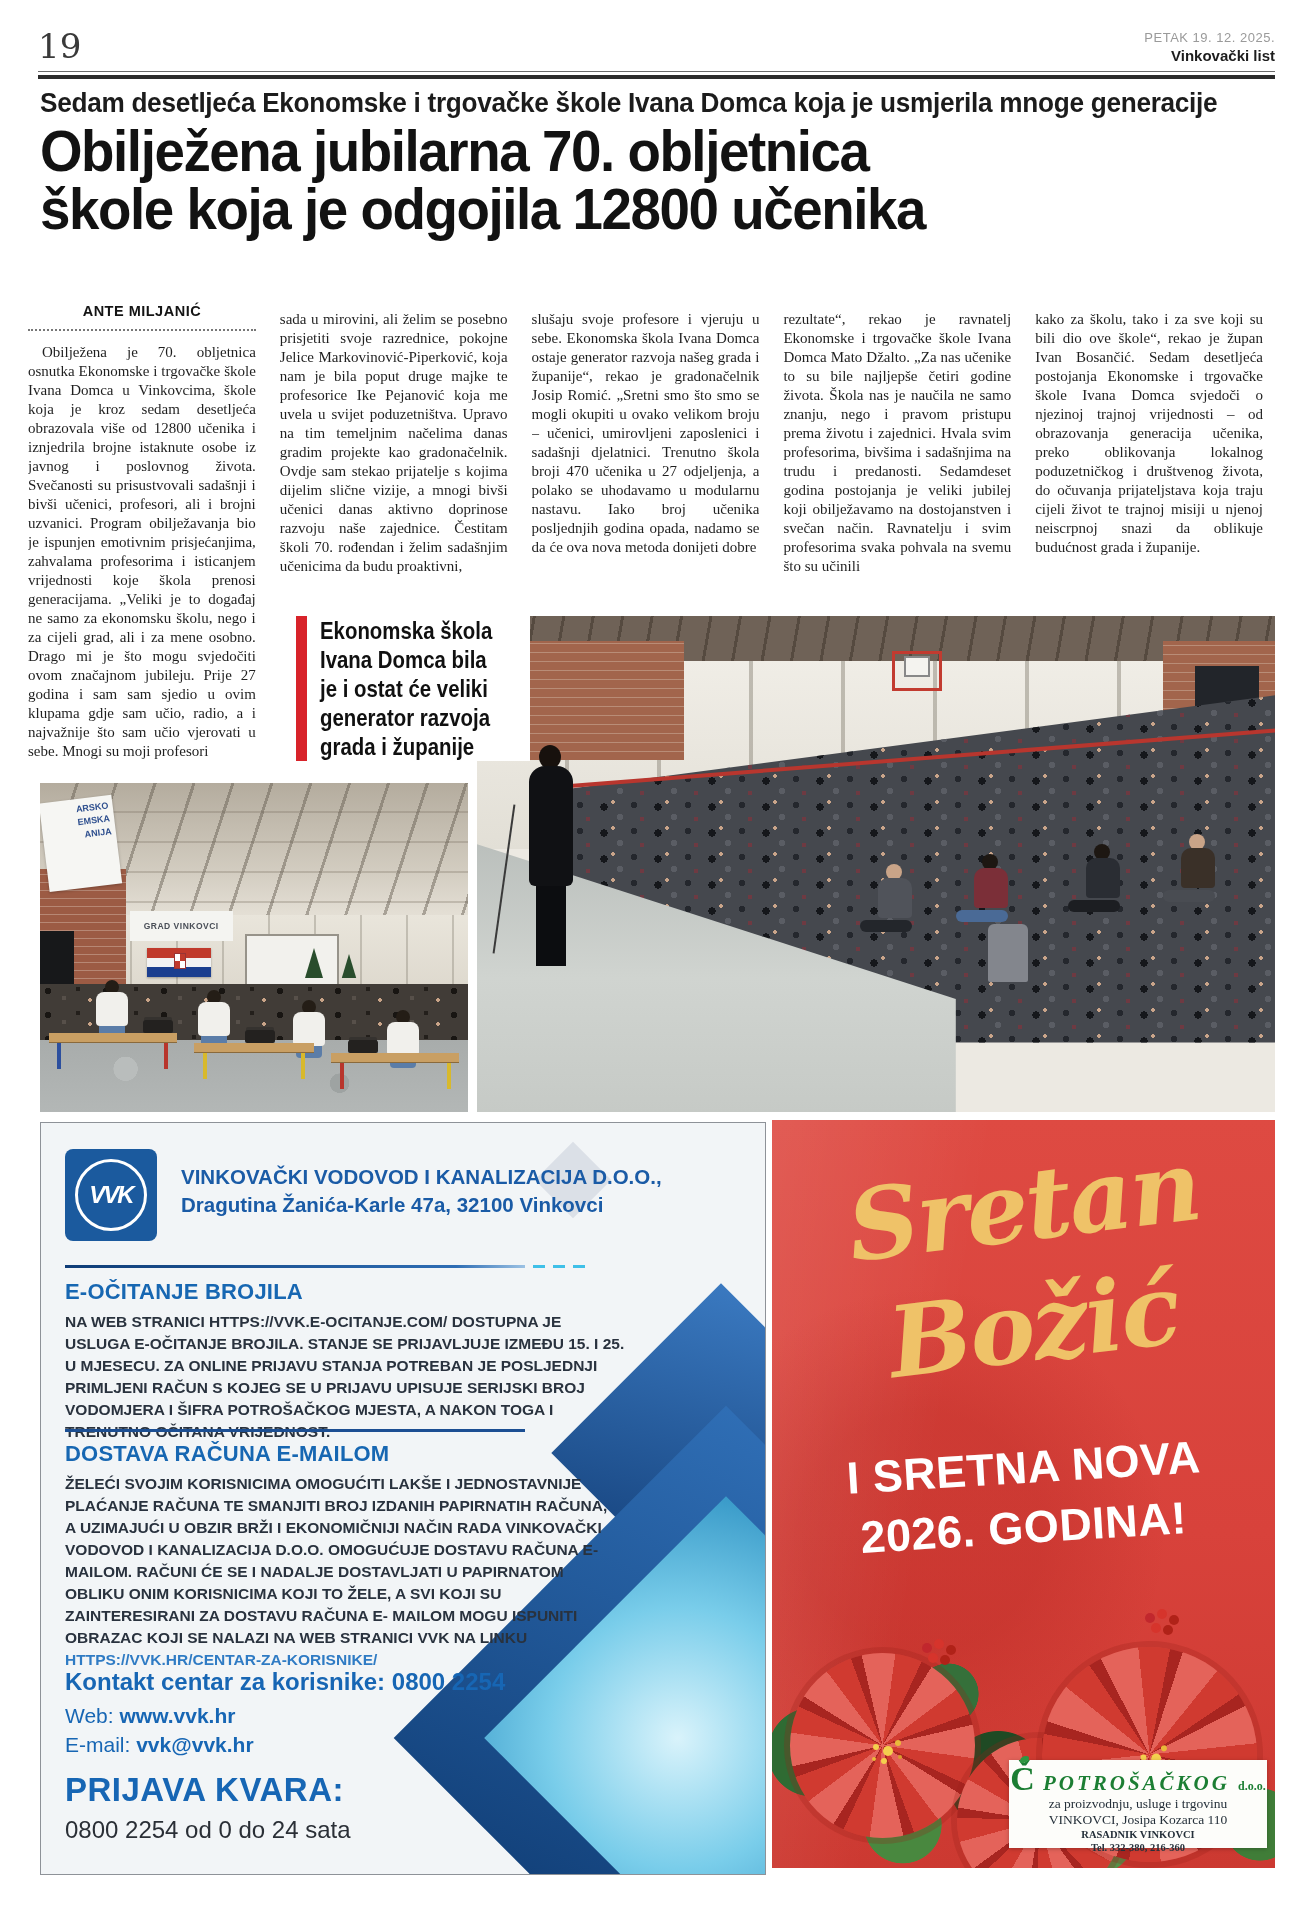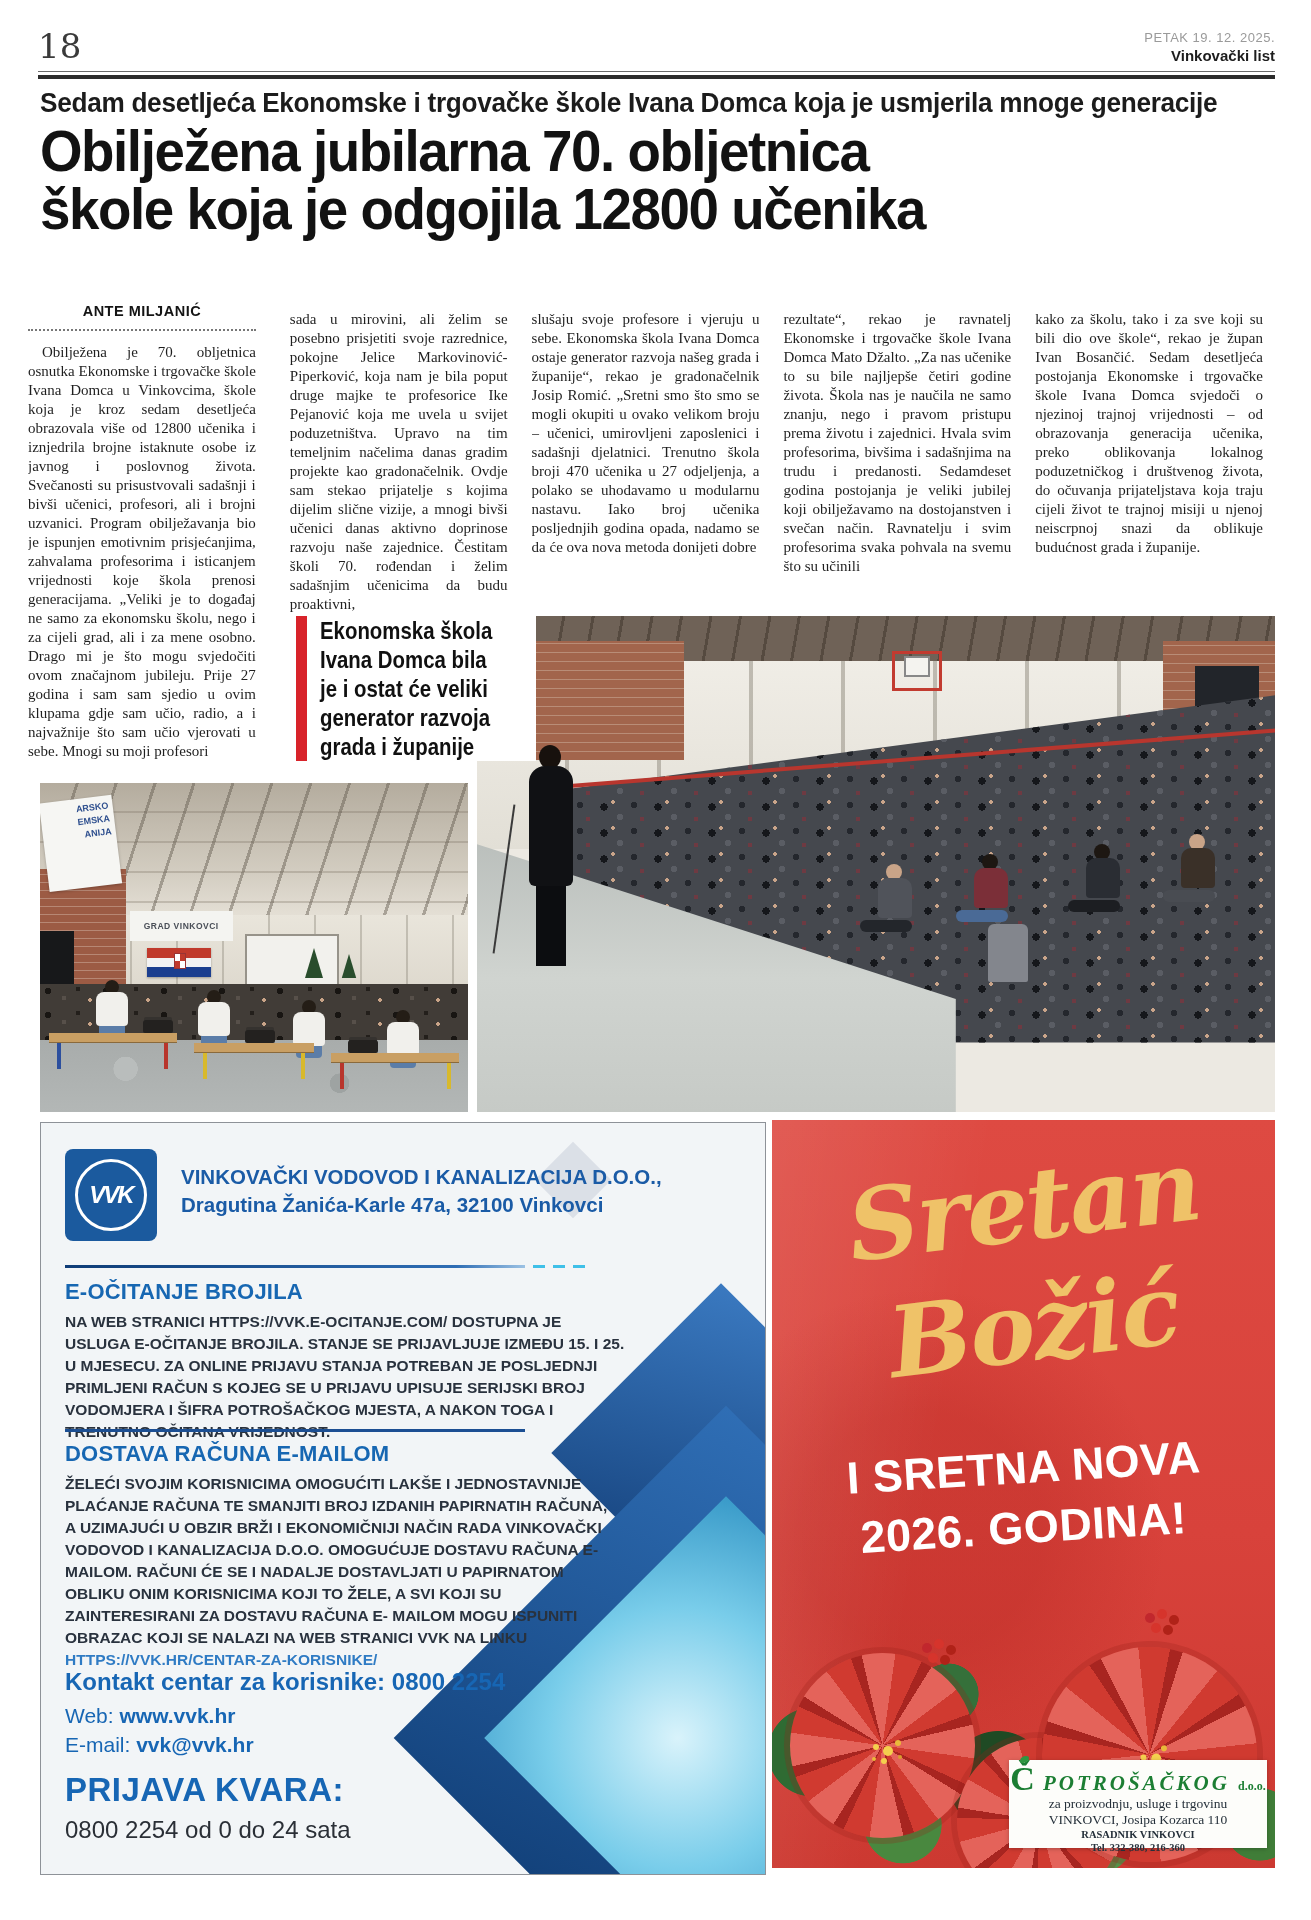--- a/index.html
+++ b/index.html
@@ -20,31 +20,31 @@
           color:#1c1c1c;transform:scaleX(.97);transform-origin:left;white-space:nowrap;letter-spacing:-.3px;}
   .headline{left:40px;top:122px;font-family:"Liberation Sans",sans-serif;font-weight:800;font-size:57px;
             line-height:58px;color:#121212;letter-spacing:-1.5px;transform:scaleX(.96);transform-origin:left;}
   .headline div{white-space:nowrap;}
 
   
   .cols{left:28px;top:262px;width:1235px;display:grid;grid-template-columns:repeat(5,1fr);column-gap:24px;}
   .col{font-size:15px;line-height:19px;text-align:justify;overflow:hidden;}
   .col p{margin:0;}
   .c1{height:500px;}
-  .c2{height:352px;padding-top:48px;box-sizing:border-box;margin-left:10px;}
+  .c2{height:352px;padding-top:48px;box-sizing:border-box;}
   .c3{height:333px;padding-top:48px;box-sizing:border-box;}
   .c4{height:333px;padding-top:48px;box-sizing:border-box;}
   .c5{height:314px;padding-top:48px;box-sizing:border-box;}
   .c1 p{text-indent:14px;}
   .byline{margin-top:40px;text-align:center;font-family:"Liberation Sans",sans-serif;font-weight:700;
           font-size:14.5px;letter-spacing:.5px;color:#141414;}
   .byline-rule{margin:6px 0 12px 0;border-bottom:2px dotted #777;height:2px;}
 
   
-  .pullquote{left:296px;top:616px;display:flex;background:#fff;z-index:4;padding-right:6px;width:234px;}
+  .pullquote{left:296px;top:616px;display:flex;background:#fff;z-index:4;width:234px;}
   .pq-bar{width:11px;background:#d8232a;margin-right:13px;}
   .pq-text{font-family:"Liberation Sans",sans-serif;font-weight:800;font-size:24px;line-height:29px;
            color:#101010;transform:scaleX(.85);transform-origin:left;}
   .pq-text div{white-space:nowrap;}
 
   
   .photoA{left:40px;top:783px;width:428px;height:329px;overflow:hidden;background:#b9b2a6;}
   .pa-ceiling{left:0;top:0;width:100%;height:40%;
     background:
       repeating-linear-gradient(108deg,transparent 0 34px,rgba(96,88,76,.45) 34px 37px),
@@ -196,21 +196,21 @@
   .fl-company{font-size:21px;font-weight:700;font-style:italic;letter-spacing:3px;}
   .fl-doo{font-size:12px;font-weight:700;}
   .fl-line{font-size:13.5px;color:#25303a;line-height:16px;}
   .fl-line-sm{font-size:10.5px;font-weight:700;color:#25303a;line-height:13px;}
 </style>
 </head>
 <body>
 
 <div class="page">
 
-  <div class="abs page-num">18</div>
+  <div class="abs page-num">19</div>
   <div class="abs dateline">
     <div class="date">PETAK 19. 12. 2025.</div>
     <div class="pub">Vinkovački list</div>
   </div>
   <div class="abs rule-thin"></div>
   <div class="abs rule-thick"></div>
 
   <div class="abs kicker">Sedam desetljeća Ekonomske i trgovačke škole Ivana Domca koja je usmjerila mnoge generacije</div>
   <div class="abs headline">
     <div>Obilježena jubilarna 70. obljetnica</div>

